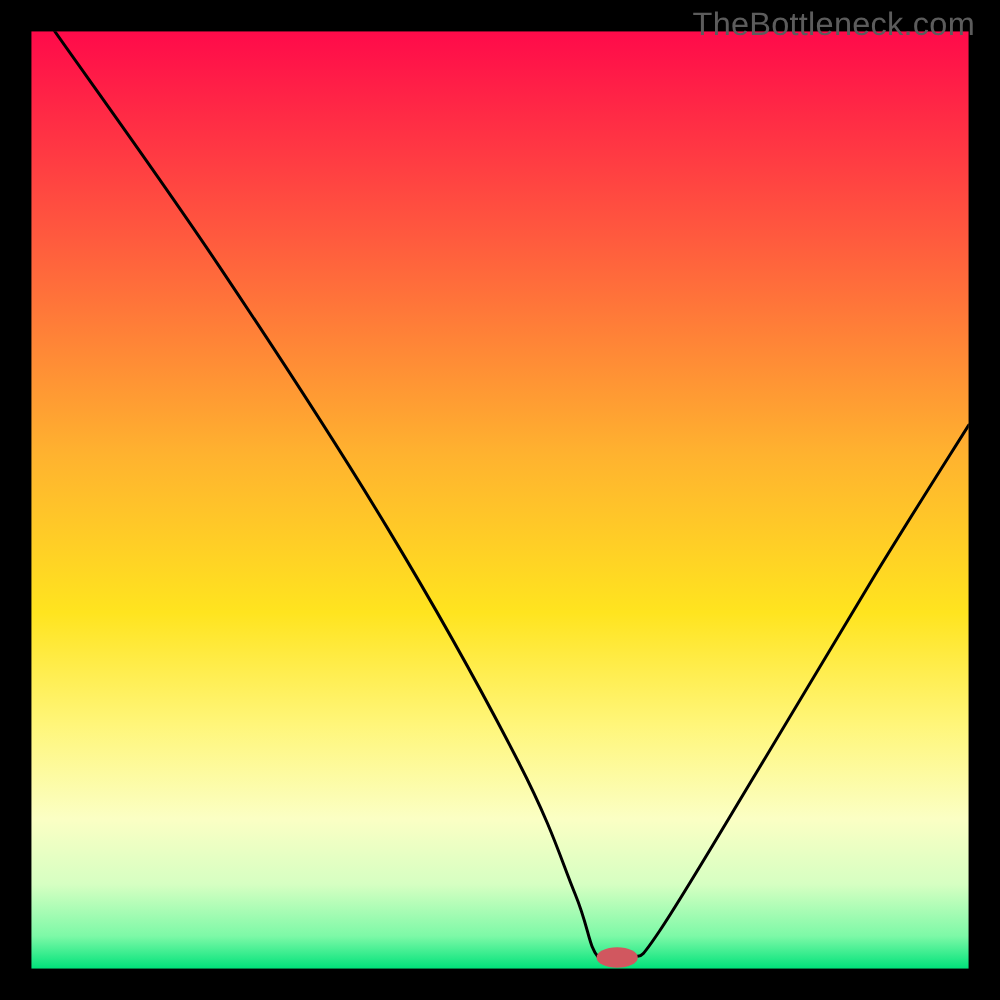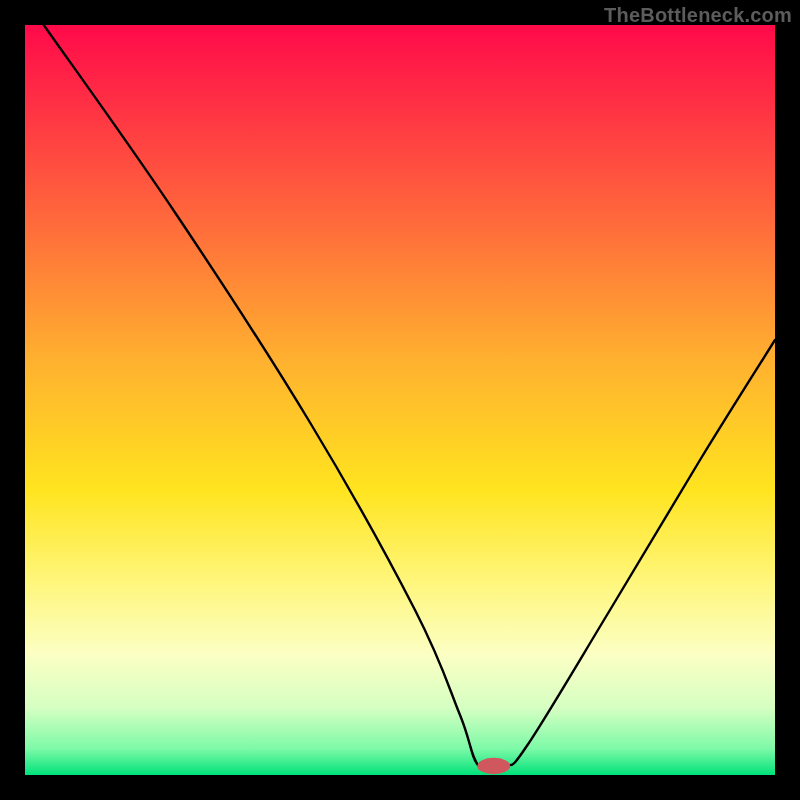--- a/index.html
+++ b/index.html
@@ -18,24 +18,24 @@
   .plot-area {
     position: absolute;
     left: 25px;
     top: 25px;
     width: 750px;
     height: 750px;
   }
   .watermark {
     position: absolute;
     top: 4px;
-    right: 8px;
+    right: 20px;
     font-family: Arial, Helvetica, sans-serif;
-    font-size: 20px;
-    font-weight: 700;
+    font-size: 26px;
+    font-weight: 400;
     color: #5c5c5c;
     letter-spacing: 0.2px;
   }
   svg {
     display: block;
   }
 </style>
 </head>
 <body>
 

